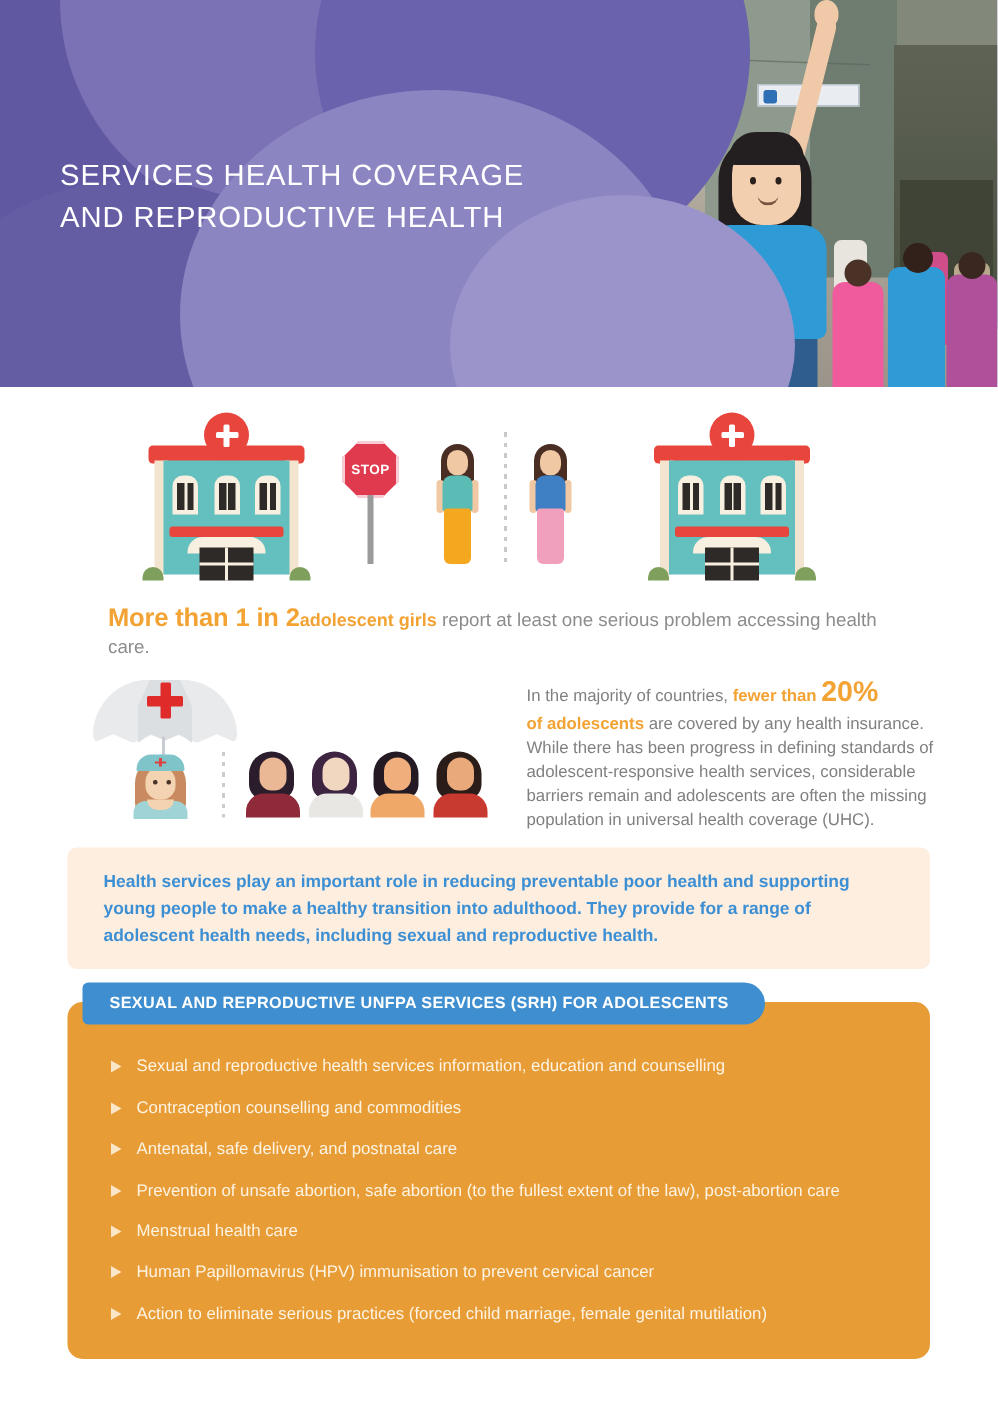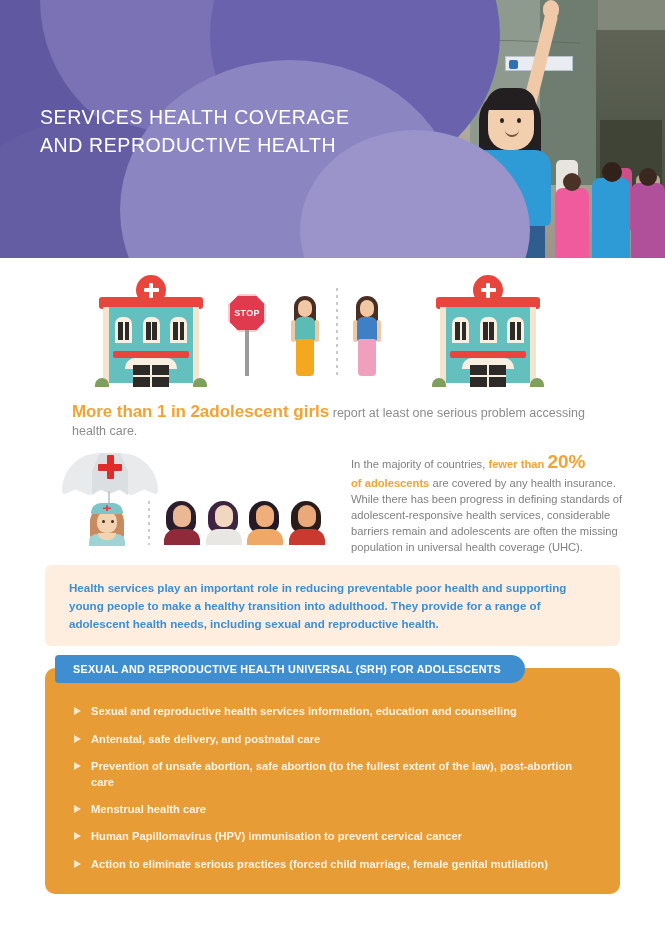--- a/index.html
+++ b/index.html
@@ -386,21 +386,21 @@
 
   
   .caption {
     margin:6px 0 0 72px; width:540px;
     font-size:12.5px; color:#8c8c8c; line-height:1.3;
   }
   .cap-big {
     font-size:17px; font-weight:bold; color:#f2a333; letter-spacing:-0.1px;
   }
   .cap-mid {
-    font-size:17px; font-weight:bold; color:#f2a333;
+    font-size:12px; font-weight:bold; color:#f2a333;
   }
 
   
   .midrow {
     position:relative; width:665px; height:96px; margin-top:10px;
   }
   .umbrella { position:absolute; left:62px; top:0; width:96px; height:46px; }
   .umb-canopy {
     position:absolute; left:0; top:4px; width:96px; height:42px;
     background:#e8eaec;
@@ -519,21 +519,21 @@
     position:absolute; left:10px; top:-13px;
     background:#3f8fd0; color:#ffffff;
     font-size:10.8px; font-weight:bold; letter-spacing:0.25px;
     padding:8px 24px 8px 18px;
     border-radius:6px 22px 22px 6px;
     z-index:3;
   }
   .srh-list { list-style:none; }
   .srh-list li {
     position:relative; padding-left:20px; margin-bottom:12px;
-    color:#fdf3e3; font-size:11.2px; line-height:1.38;font-weight:bold;
+    color:#fdf3e3; font-size:11.2px; line-height:1.38;
   }
   .srh-list li:last-child { margin-bottom:0; }
   .srh-list li::before {
     content:""; position:absolute; left:3px; top:3px;
     width:0; height:0;
     border-left:7px solid #fbe6c8;
     border-top:4.5px solid transparent;
     border-bottom:4.5px solid transparent;
   }
 </style>
@@ -729,24 +729,25 @@
     </div>
 
     <div class="stat-text"><span>In the majority of countries, </span><span class="stat-bold">fewer than </span><span class="stat-big">20%</span><br><span class="stat-bold">of adolescents</span><span> are covered by any health insurance. While there has been progress in defining standards of adolescent-responsive health services, considerable barriers remain and adolescents are often the missing population in universal health coverage (UHC).</span></div>
   </div>
 
   <div class="callout">
     <p>Health services play an important role in reducing preventable poor health and supporting young people to make a healthy transition into adulthood. They provide for a range of adolescent health needs, including sexual and reproductive health.</p>
   </div>
 
   <div class="srh-wrap">
-    <div class="srh-tab">SEXUAL AND REPRODUCTIVE HEALTH UNIVERSAL (SRH) FOR ADOLESCENTS</div>
+    <div class="srh-tab">SEXUAL AND REPRODUCTIVE UNFPA SERVICES (SRH) FOR ADOLESCENTS</div>
     <div class="srh-panel">
       <ul class="srh-list">
         <li>Sexual and reproductive health services information, education and counselling</li>
+        <li>Contraception counselling and commodities</li>
         <li>Antenatal, safe delivery, and postnatal care</li>
         <li>Prevention of unsafe abortion, safe abortion (to the fullest extent of the law), post-abortion care</li>
         <li>Menstrual health care</li>
         <li>Human Papillomavirus (HPV) immunisation to prevent cervical cancer</li>
         <li>Action to eliminate serious practices (forced child marriage, female genital mutilation)</li>
 
       </ul>
     </div>
   </div>
 

